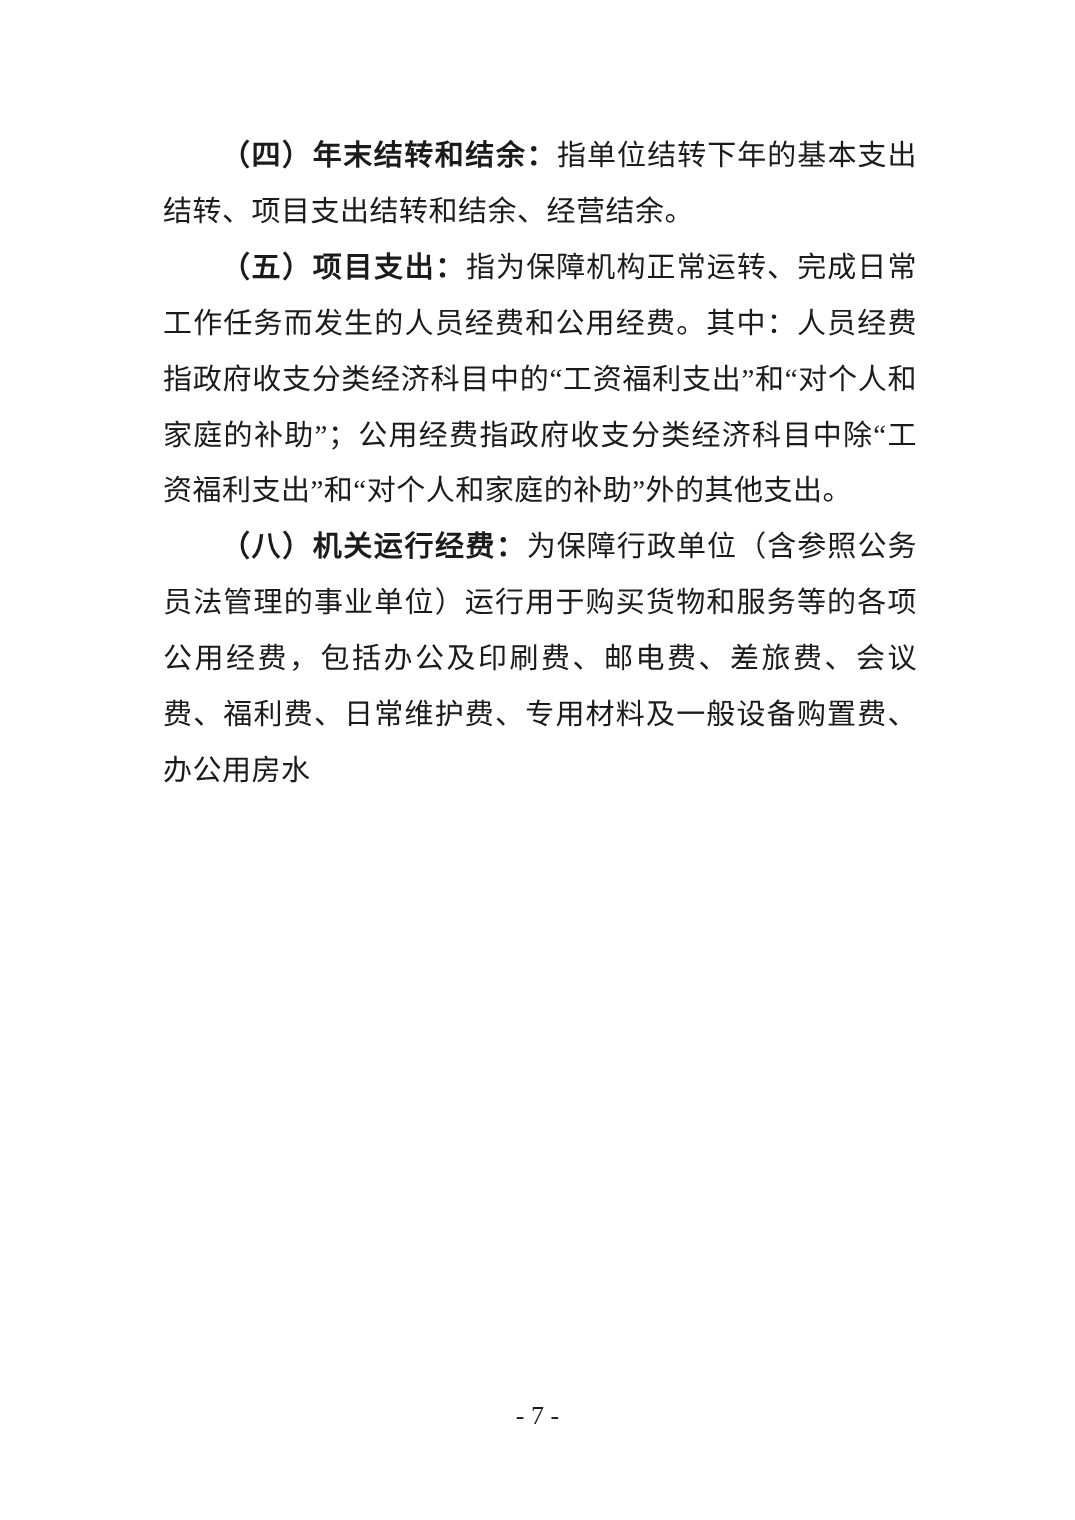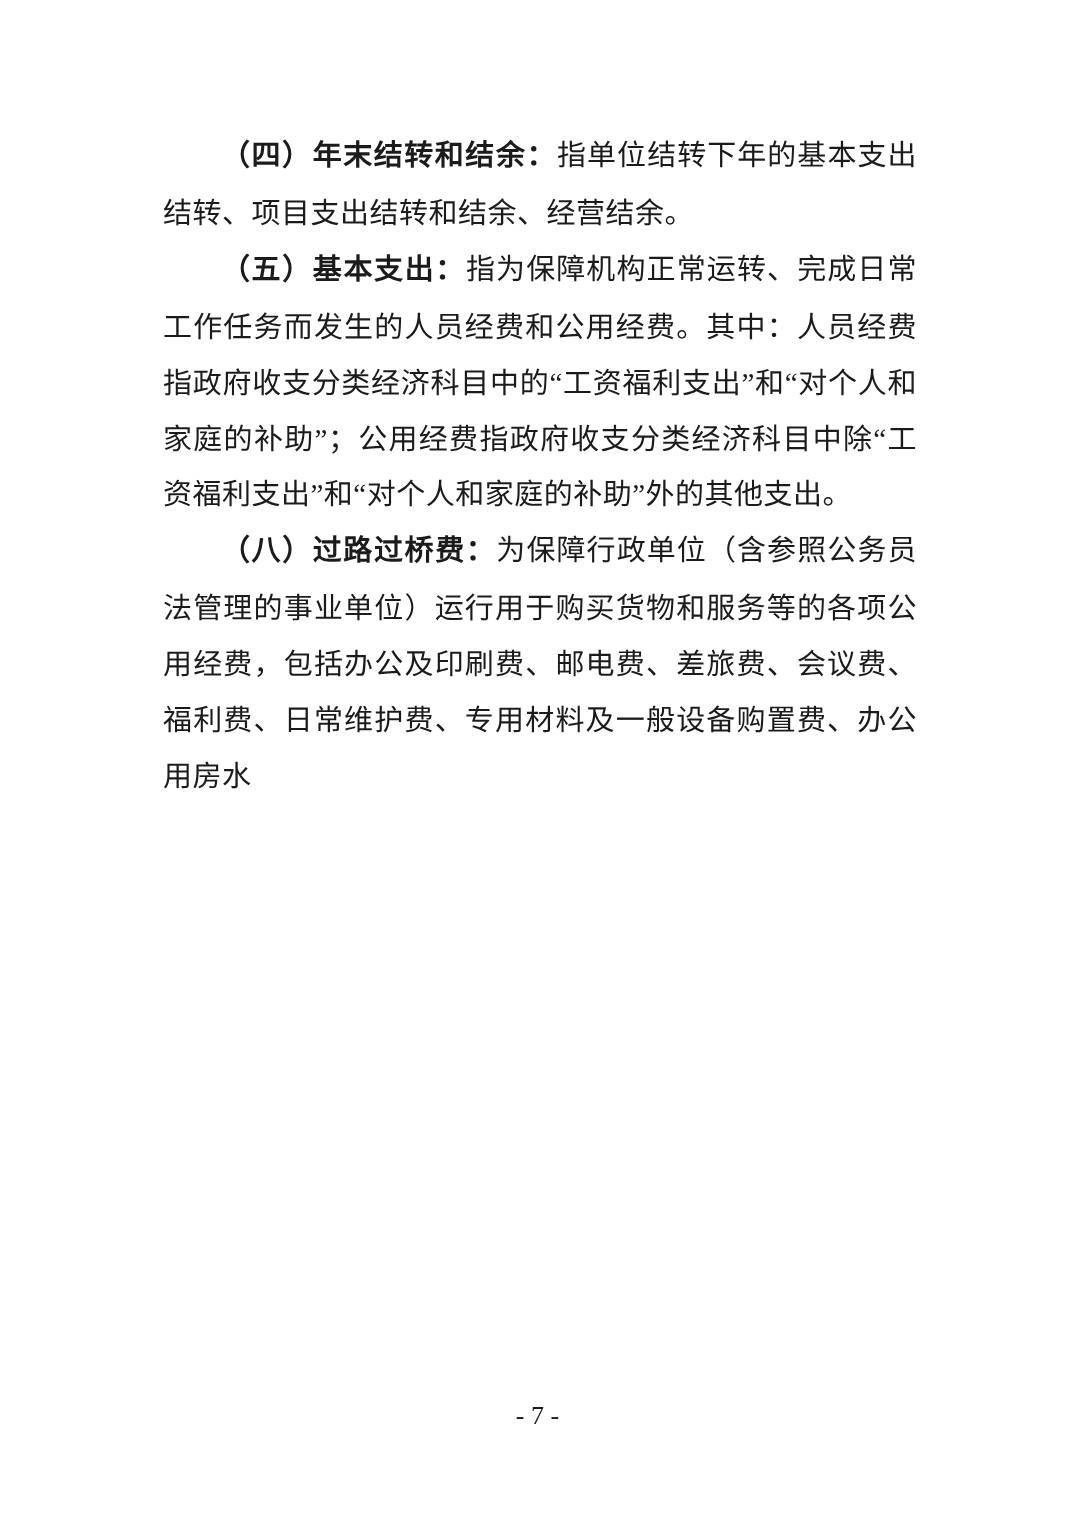--- a/index.html
+++ b/index.html
@@ -28,21 +28,21 @@
     font-size: 29px;
     line-height: 55.9px;
     color: #1b1b1b;
     text-align: justify;
     text-justify: inter-ideograph;
     letter-spacing: 0.5px;
     font-family: "Liberation Serif", serif;
   }
   .para .head {
     font-weight: 700;
-    font-family: Liberation Mono, monospace;
+    font-family: Liberation Serif, serif;
     letter-spacing: 1px;
   }
   .footer {
     position: absolute;
     left: 0;
     right: 0;
     top: 1402px;
     text-align: center;
     font-size: 26px;
     line-height: 28px;
@@ -51,22 +51,22 @@
   }
 </style>
 </head>
 <body>
 
 <div class="page">
   <div class="content">
 
     <p class="para"><span class="head">（四）年末结转和结余：</span><span>指单位结转下年的基本支出结转、项目支出结转和结余、经营结余。</span></p>
 
-    <p class="para"><span class="head">（五）基本支出：</span><span>指为保障机构正常运转、完成日常工作任务而发生的人员经费和公用经费。其中：人员经费指政府收支分类经济科目中的“工资福利支出”和“对个人和家庭的补助”；公用经费指政府收支分类经济科目中除“工资福利支出”和“对个人和家庭的补助”外的其他支出。</span></p>
+    <p class="para"><span class="head">（五）项目支出：</span><span>指为保障机构正常运转、完成日常工作任务而发生的人员经费和公用经费。其中：人员经费指政府收支分类经济科目中的“工资福利支出”和“对个人和家庭的补助”；公用经费指政府收支分类经济科目中除“工资福利支出”和“对个人和家庭的补助”外的其他支出。</span></p>
 
 
 
-    <p class="para"><span class="head">（八）过路过桥费：</span><span>为保障行政单位（含参照公务员法管理的事业单位）运行用于购买货物和服务等的各项公用经费，包括办公及印刷费、邮电费、差旅费、会议费、福利费、日常维护费、专用材料及一般设备购置费、办公用房水</span></p>
+    <p class="para"><span class="head">（八）机关运行经费：</span><span>为保障行政单位（含参照公务员法管理的事业单位）运行用于购买货物和服务等的各项公用经费，包括办公及印刷费、邮电费、差旅费、会议费、福利费、日常维护费、专用材料及一般设备购置费、办公用房水</span></p>
 
   </div>
 
   <div class="footer">- 7 -</div>
 </div>
 
 </body></html>

